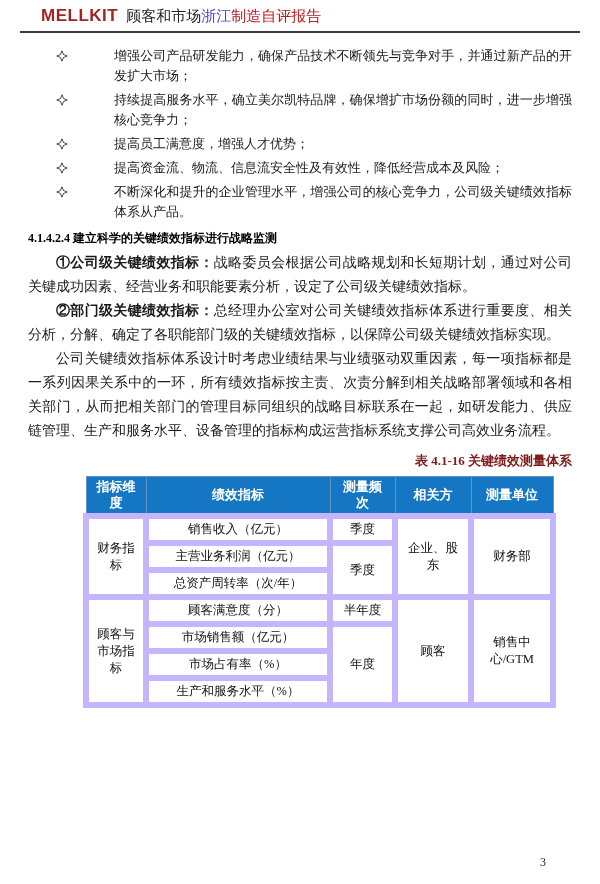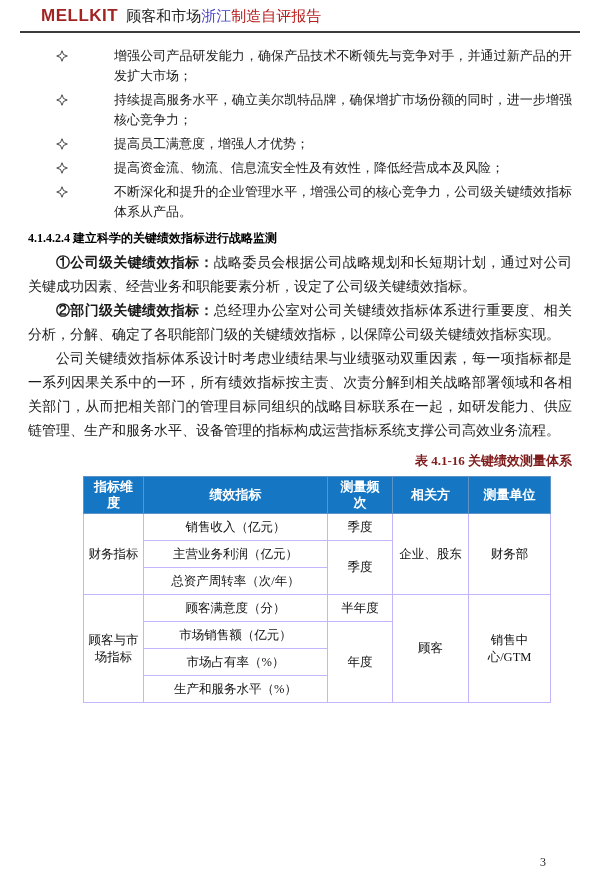--- a/index.html
+++ b/index.html
@@ -30,21 +30,21 @@
   table.kpi { border-collapse:collapse; margin-left:55px; width:467px; table-layout:fixed; font-size:12.5px; }
   table.kpi col.c1 { width:60px; } table.kpi col.c2 { width:184px; }
   table.kpi col.c3 { width:65px; } table.kpi col.c4 { width:76px; }
   table.kpi col.c5 { width:82px; }
   table.kpi th {
     background:#1577c4; color:#ffffff; font-weight:bold; font-size:13px;
     border:1px solid #5e93c8; height:30px; text-align:center; vertical-align:middle;
     line-height:16px; padding:2px 8px;
   }
   table.kpi td {
-    border:1px solid #c4b5fd; text-align:center; vertical-align:middle;
+    border:6px solid #c4b5fd; text-align:center; vertical-align:middle;
     height:27px; padding:2px 4px; color:#111; line-height:17px;
   }
   
   .pageno { position:absolute; top:855px; right:54px; font-size:12px; color:#222; }
 </style>
 </head>
 <body>
 
 <div class="page">
 

